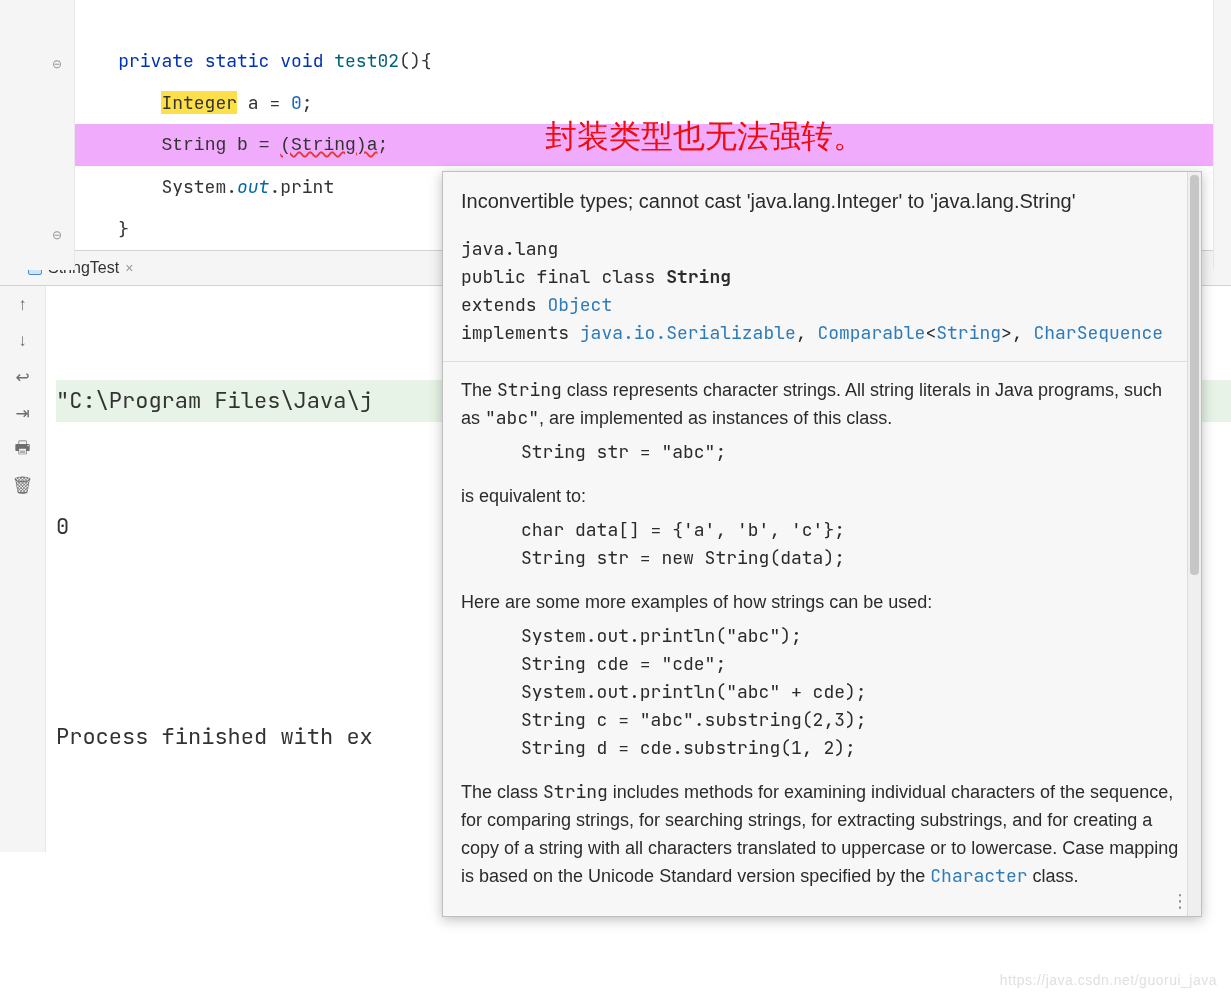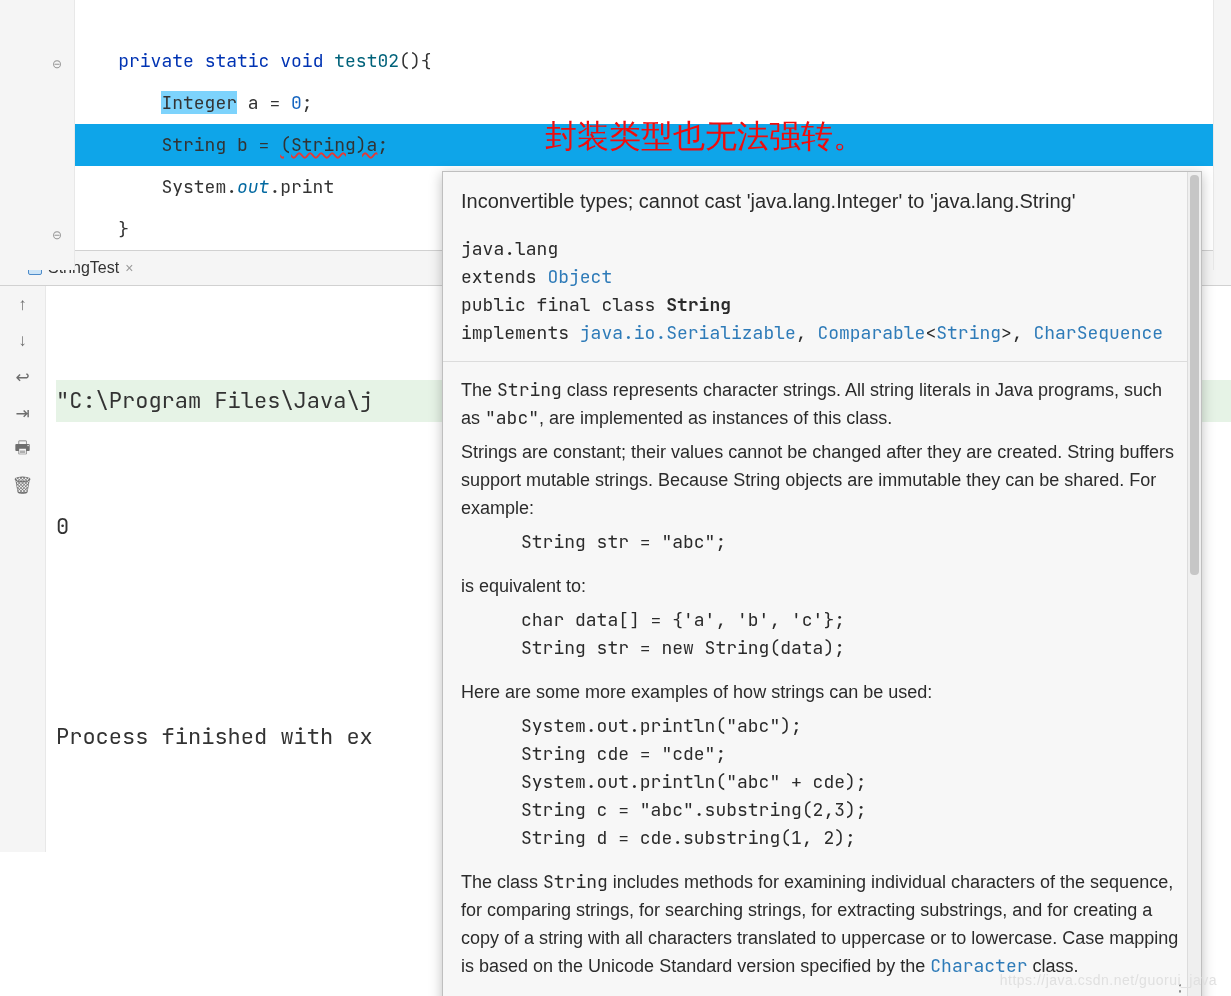--- a/index.html
+++ b/index.html
@@ -39,24 +39,24 @@
     }
     .gutter-icon.top { top: 55px; }
     .gutter-icon.bottom { top: 226px; }
     .code-line {
       font-family: "JetBrains Mono", Consolas, Monaco, monospace;
       font-size: 18px;
       line-height: 42px;
       white-space: pre;
       color: #333;
     }
-    .code-line.highlighted-line { background: #0ea5e9; }
+    .code-line.highlighted-line { background: #f0abfc; font-family: Liberation Mono, monospace; }
     .kw-private,.kw-static,.kw-void,.kw-class,.kw-extends,.kw-implements { color: #0033b3; }
     .method-name { color: #00627a; }
-    .type-highlight { background: #7dd3fc; }
+    .type-highlight { background: #fde047; }
     .italic-var { font-style: italic; color: #0369a1; }
     .literal-num { color: #1565c0; }
     .error-underline {
       text-decoration: underline wavy #e53935;
       text-decoration-thickness: 1.5px;
     }
     .annotation-text {
       position: absolute;
       top: 115px;
       left: 545px;
@@ -243,28 +243,27 @@
     <div class="output-line"></div>
     <div class="output-line">Process finished with ex</div>
   </div>
 </div>
 
 <div class="doc-popup">
   <div class="doc-err">Inconvertible types; cannot cast 'java.lang.Integer' to 'java.lang.String'</div>
 
   <div class="doc-sig">
     <div>java.lang</div>
+    <div><span>public final class </span><span class="bold">String</span></div>
     <div><span>extends </span><span class="link">Object</span></div>
-    <div><span>public final class </span><span class="bold">String</span></div>
     <div><span>implements </span><span class="link">java.io.Serializable</span>, <span class="link">Comparable</span><span>&lt;</span><span class="link">String</span><span>&gt;</span>, <span class="link">CharSequence</span></div>
   </div>
 
   <div class="doc-body">
     <p><span>The </span><span class="mono">String</span><span> class represents character strings. All string literals in Java programs, such as </span><span class="mono">"abc"</span><span>, are implemented as instances of this class.</span></p>
-    <p>Strings are constant; their values cannot be changed after they are created. String buffers support mutable strings. Because String objects are immutable they can be shared. For example:</p>
     <div class="code-block">String str = "abc";</div>
     <p>is equivalent to:</p>
     <div class="code-block">char data[] = {'a', 'b', 'c'};
 String str = new String(data);</div>
     <p>Here are some more examples of how strings can be used:</p>
     <div class="code-block">System.out.println("abc");
 String cde = "cde";
 System.out.println("abc" + cde);
 String c = "abc".substring(2,3);
 String d = cde.substring(1, 2);</div>

